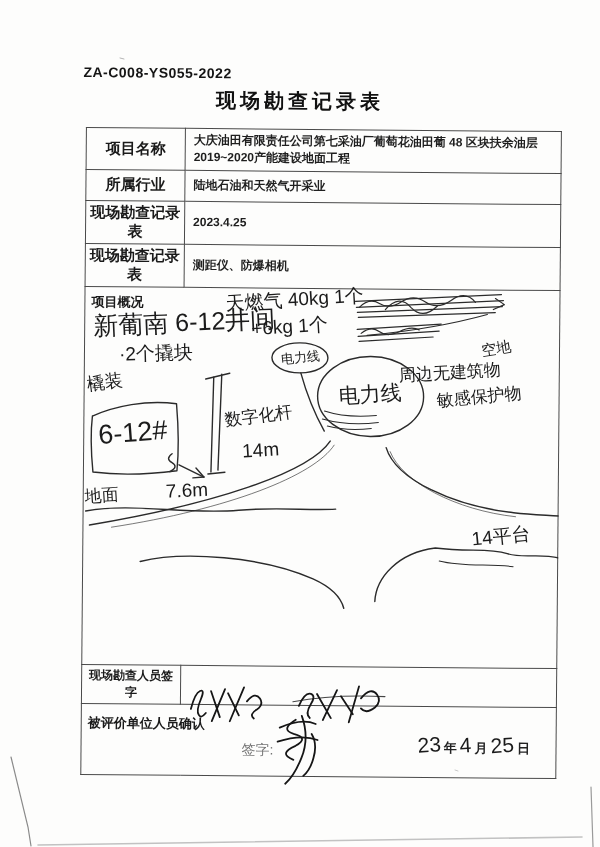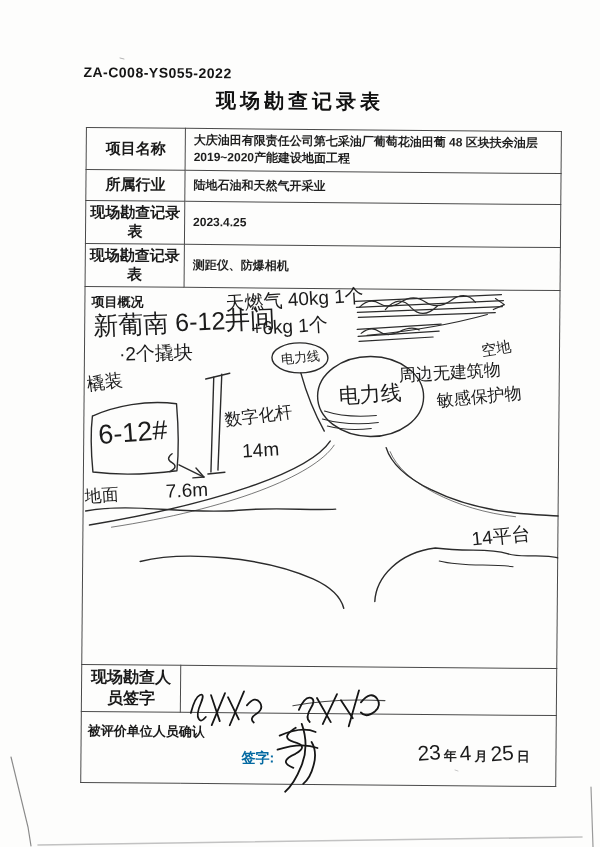--- a/index.html
+++ b/index.html
@@ -5,31 +5,31 @@
   html,body{margin:0;padding:0;background:#ffffff;}
   .page{position:relative;width:600px;height:847px;background:#fdfdfc;overflow:hidden;
         font-family:"Liberation Sans","DejaVu Sans",sans-serif;color:#1c1c1c;}
   .sheet{position:absolute;inset:0;transform:rotate(0.5deg);transform-origin:90px 120px;}
   .doc-number{position:absolute;left:83px;top:64px;font-size:14px;font-weight:700;letter-spacing:.5px;color:#151515;}
   .form-title{position:absolute;left:140px;top:86px;width:320px;text-align:center;
               font-size:20px;font-weight:700;letter-spacing:4px;color:#111;}
   table.form{position:absolute;left:86px;top:127px;width:475px;border-collapse:collapse;table-layout:fixed;}
   table.form td{border:1px solid #4a4a4a;vertical-align:middle;overflow:visible;}
   td.lbl{width:99px;text-align:center;font-weight:700;font-size:15px;color:#1a1a1a;padding:2px;}
-  td.lbl.small{font-size:16px;}
+  td.lbl.small{font-size:12px;}
   td.val{font-weight:600;font-size:12px;color:#1f1f1f;padding:3px 8px;line-height:1.45;text-align:left;}
   td.block{vertical-align:top;position:relative;padding:0;}
   .cell-label{position:absolute;left:6px;top:6px;font-weight:700;font-size:13px;color:#1a1a1a;}
   .hw{position:absolute;color:#1b1b1b;white-space:nowrap;line-height:1;font-weight:400;}
   .sk-svg{position:absolute;left:0;top:0;pointer-events:none;}
   .sig-wrap{position:relative;height:100%;}
   .edge-overlay{position:absolute;left:0;top:0;z-index:60;pointer-events:none;}
   .confirm-cell{position:relative;}
   .sign-line{position:absolute;left:160px;top:36px;display:flex;align-items:center;}
-  .sign-label{font-weight:700;font-size:14px;color:#0369a1;}
+  .sign-label{font-weight:400;font-size:14px;color:#737373;}
   .date-line{position:absolute;left:336px;top:26px;display:flex;align-items:baseline;gap:3px;}
   .date-line .num{font-size:21px;transform:rotate(-4deg);color:#1b1b1b;}
   .date-line .unit{font-size:13px;font-weight:600;color:#222;}
 </style>
 </head>
 <body>
 
 <div class="page">
   <div class="sheet">
 

